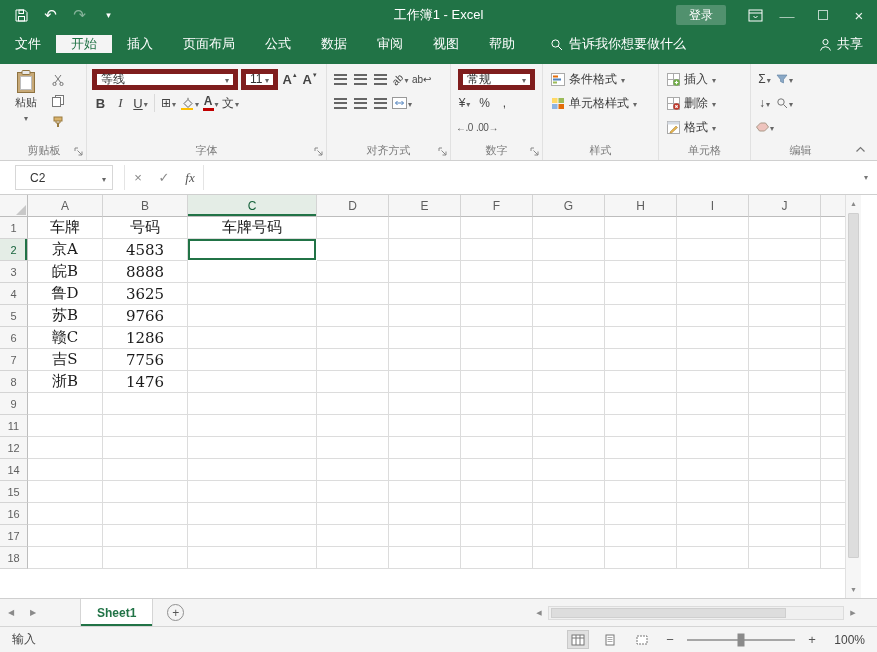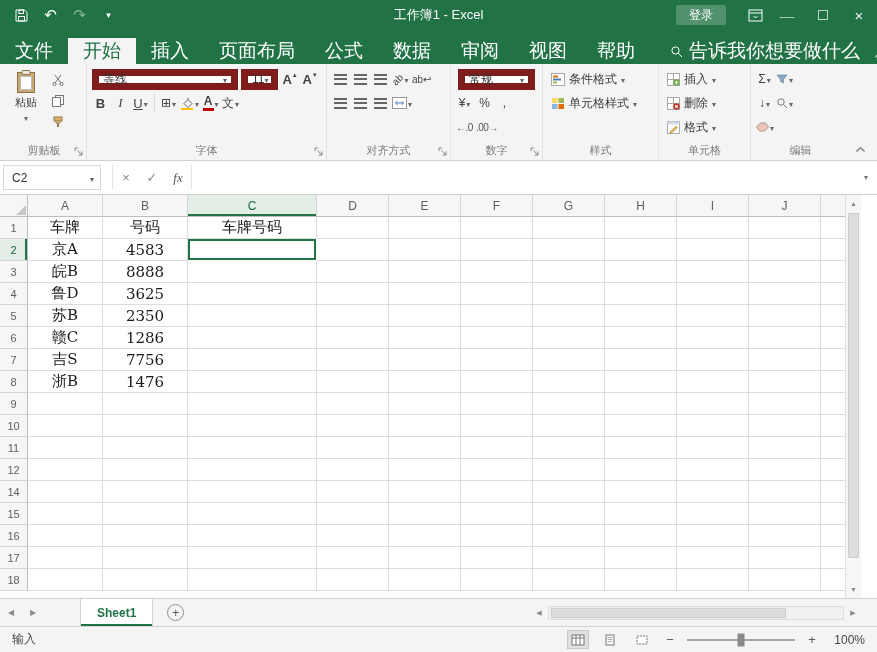--- a/index.html
+++ b/index.html
@@ -15,37 +15,37 @@
 .qbtn.dim{opacity:.45}
 .qat-chev::after{content:"▾";font-size:9px;color:#fff}
 .wtitle{position:absolute;left:50%;transform:translateX(-50%);font-size:13px;white-space:nowrap}
 .wright{margin-left:auto;display:flex;align-items:center;height:100%}
 .login{background:rgba(255,255,255,.22);border-radius:2px;font-size:12px;padding:4px 13px;margin-right:16px;line-height:1}
 .wbtn{width:36px;height:100%;display:flex;align-items:center;justify-content:center;font-size:15px;color:rgba(255,255,255,.92)}
 .wbtn.dimmer{color:rgba(255,255,255,.6)}
 .maxbox{width:10px;height:10px;border:1px solid rgba(255,255,255,.7)}
 
 
-.tabrow{flex:0 0 34px;background:#217346;display:flex;align-items:flex-end;color:#fff;font-size:19px}
+.tabrow{flex:0 0 34px;background:#217346;display:flex;align-items:flex-start;color:#fff;font-size:13px}
 .rtab{display:flex;align-items:center;padding:0 15px;margin-top:5px;white-space:nowrap}
 .rtab.active{background:#f4f4f4;color:#217346}
 .rtabs{display:flex}
 .tellme{display:flex;align-items:center;gap:6px;margin-left:20px;margin-top:5px;white-space:nowrap}
 .share{margin-left:auto;display:flex;align-items:center;gap:5px;margin-top:5px;padding:0 14px;white-space:nowrap}
 
 
 .ribbon{flex:0 0 97px;background:#f4f4f4;border-bottom:1px solid #d0d0d0;display:flex;position:relative;padding-left:2px}
 .rgroup{position:relative;padding:4px 3px 16px;flex:0 0 auto}
 .rgroup+.rgroup{border-left:1px solid #e1e1e1}
 .glabel{position:absolute;left:0;right:0;bottom:2px;text-align:center;font-size:11px;color:#7a7a7a;white-space:nowrap}
 .launcher{position:absolute;right:2px;bottom:3px}
 .frow{display:flex;align-items:center;gap:3px;height:22px;margin-bottom:2px;padding:0 2px}
 .tbtn{min-width:17px;height:20px;display:flex;align-items:center;justify-content:center;font-size:12px;color:#444;gap:1px}
 .chev::after{content:"▾";font-size:8px;color:#666}
-.combo{background:#fff;border:7px solid #7f1d1d;height:21px;display:flex;align-items:center;justify-content:space-between;font-size:12px;color:#333;padding:0 4px}
+.combo{background:#fff;border:5px solid #7f1d1d;height:21px;display:flex;align-items:center;justify-content:space-between;font-size:12px;color:#333;padding:0 4px}
 .vsep{width:1px;height:18px;background:#dadada;margin:0 2px}
 .g-clipboard{width:84px}
 .clipbody{display:flex}
 .paste{width:42px;display:flex;flex-direction:column;align-items:center;font-size:11px;color:#444;padding-top:2px;gap:1px}
 .clipcol{display:flex;flex-direction:column;gap:7px;padding:5px 0 0 5px}
 .sbtn{width:18px;height:14px;display:flex;align-items:center}
 .g-font{width:240px}
 .fontname{width:146px}
 .fontsize{width:37px}
 .szbtn{font-size:13px;font-weight:bold;color:#444}
@@ -65,21 +65,21 @@
 .numfmt{width:82px;margin:0 2px}
 .decbtn{font-size:10px;color:#555;letter-spacing:-.5px}
 .g-styles{width:116px}
 .srow{display:flex;align-items:center;gap:4px;height:22px;margin-bottom:2px;font-size:12px;color:#3c3c3c;padding-left:5px;white-space:nowrap}
 .g-cells{width:92px}
 .g-edit{width:100px}
 .ribcollapse{position:absolute;right:8px;bottom:4px;width:18px;height:14px;display:flex;align-items:center;justify-content:center}
 
 
 .fbar{flex:0 0 34px;background:#fff;border-bottom:1px solid #cfcfcf;display:flex;align-items:center;position:relative}
-.namebox{width:98px;height:25px;border:1px solid #d7d7d7;margin-left:3px;display:flex;align-items:center;font-size:12px;color:#333;padding-left:8px}
+.namebox{width:98px;height:25px;border:1px solid #d7d7d7;margin-left:15px;display:flex;align-items:center;font-size:12px;color:#333;padding-left:14px}
 .nbchev{margin-left:auto;width:16px;text-align:center}
 .nbchev::after{content:"▾";font-size:8px;color:#666}
 .fsplit{width:12px;height:25px;border-right:1px solid #e4e4e4}
 .fbtn{width:26px;height:25px;display:flex;align-items:center;justify-content:center;font-size:13px;color:#888}
 .fbtn.fx{font-family:"Liberation Serif",serif;font-style:italic;color:#555}
 .finput{flex:1;height:25px;border-left:1px solid #e4e4e4;padding-left:6px;font-size:13px;display:flex;align-items:center;font-family:"DejaVu Serif","Liberation Serif",serif}
 .fexpand{width:22px;height:25px;display:flex;align-items:center;justify-content:center}
 .fexpand::after{content:"▾";font-size:8px;color:#777}
 
 
@@ -540,21 +540,21 @@
           <div class="g-cell" style="width:72px"></div>
           <div class="g-cell" style="width:72px"></div>
           <div class="g-cell" style="width:72px"></div>
           <div class="g-cell" style="width:72px"></div>
           <div class="g-cell" style="width:72px"></div>
           <div class="g-cell gfill"></div>
         </div>
         <div class="g-row">
           <div class="g-rowhead">5</div>
           <div class="g-cell" style="width:75px">苏B</div>
-          <div class="g-cell" style="width:85px">2350</div>
+          <div class="g-cell" style="width:85px">9766</div>
           <div class="g-cell" style="width:129px"></div>
           <div class="g-cell" style="width:72px"></div>
           <div class="g-cell" style="width:72px"></div>
           <div class="g-cell" style="width:72px"></div>
           <div class="g-cell" style="width:72px"></div>
           <div class="g-cell" style="width:72px"></div>
           <div class="g-cell" style="width:72px"></div>
           <div class="g-cell" style="width:72px"></div>
           <div class="g-cell gfill"></div>
         </div>
@@ -595,34 +595,20 @@
           <div class="g-cell" style="width:72px"></div>
           <div class="g-cell" style="width:72px"></div>
           <div class="g-cell" style="width:72px"></div>
           <div class="g-cell" style="width:72px"></div>
           <div class="g-cell" style="width:72px"></div>
           <div class="g-cell" style="width:72px"></div>
           <div class="g-cell gfill"></div>
         </div>
         <div class="g-row">
           <div class="g-rowhead">9</div>
-          <div class="g-cell" style="width:75px"></div>
-          <div class="g-cell" style="width:85px"></div>
-          <div class="g-cell" style="width:129px"></div>
-          <div class="g-cell" style="width:72px"></div>
-          <div class="g-cell" style="width:72px"></div>
-          <div class="g-cell" style="width:72px"></div>
-          <div class="g-cell" style="width:72px"></div>
-          <div class="g-cell" style="width:72px"></div>
-          <div class="g-cell" style="width:72px"></div>
-          <div class="g-cell" style="width:72px"></div>
-          <div class="g-cell gfill"></div>
-        </div>
-        <div class="g-row">
-          <div class="g-rowhead">10</div>
           <div class="g-cell" style="width:75px"></div>
           <div class="g-cell" style="width:85px"></div>
           <div class="g-cell" style="width:129px"></div>
           <div class="g-cell" style="width:72px"></div>
           <div class="g-cell" style="width:72px"></div>
           <div class="g-cell" style="width:72px"></div>
           <div class="g-cell" style="width:72px"></div>
           <div class="g-cell" style="width:72px"></div>
           <div class="g-cell" style="width:72px"></div>
           <div class="g-cell" style="width:72px"></div>

